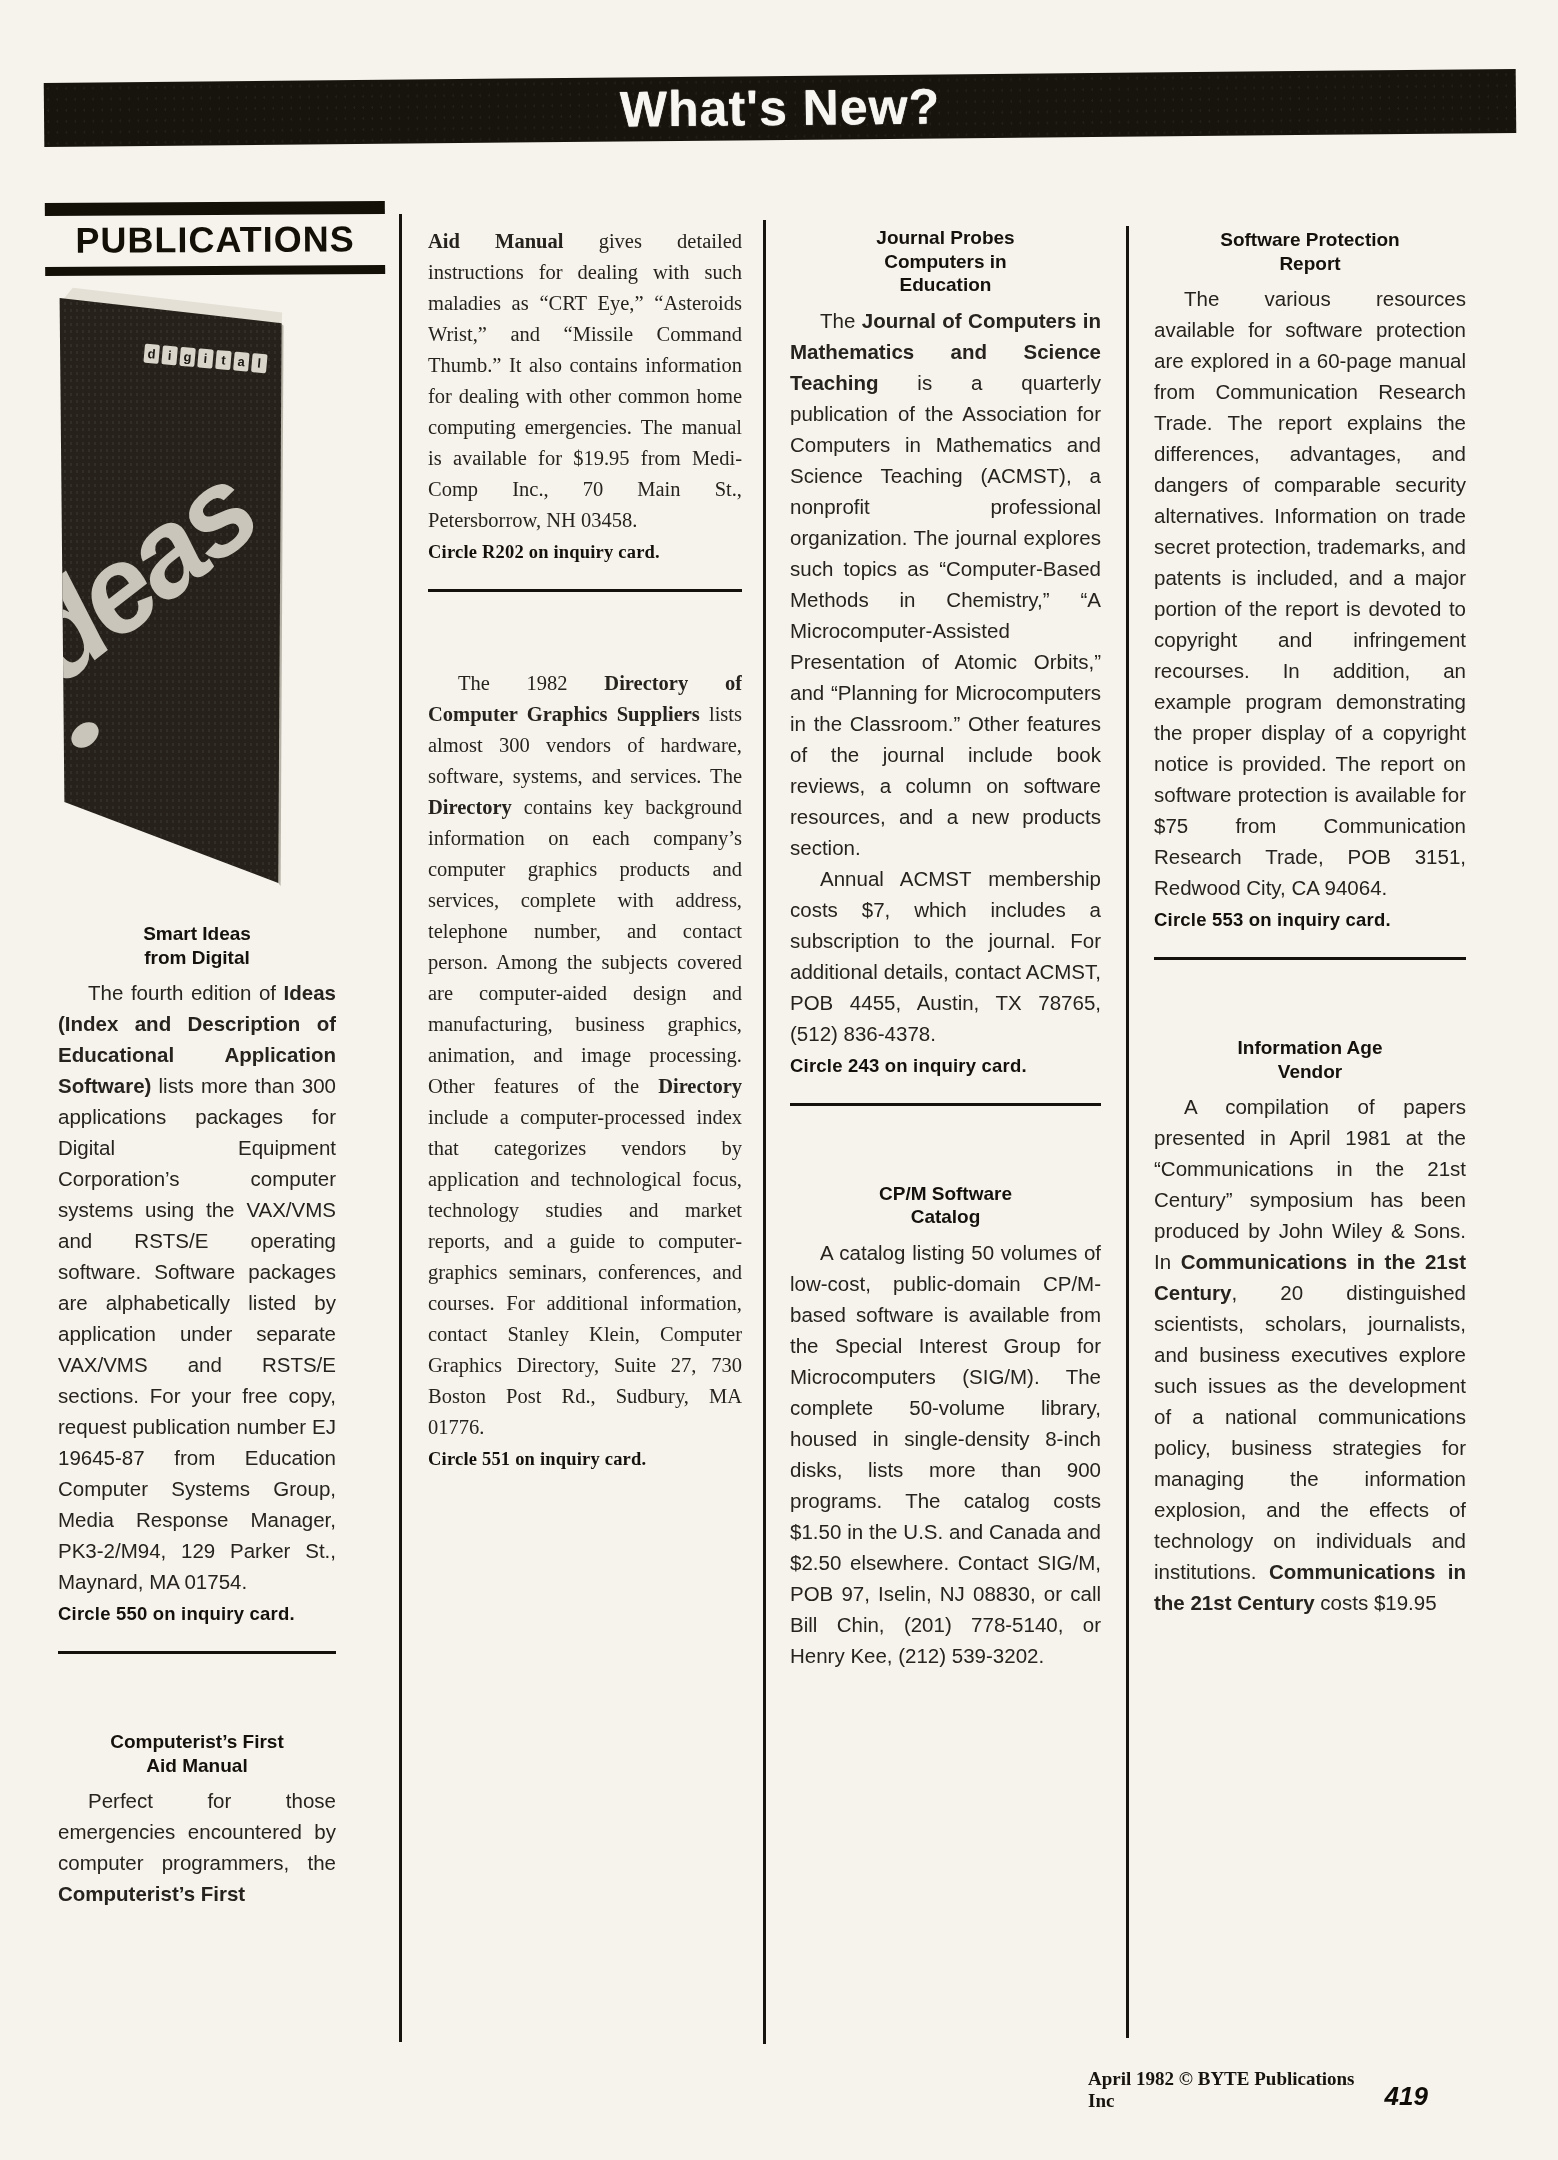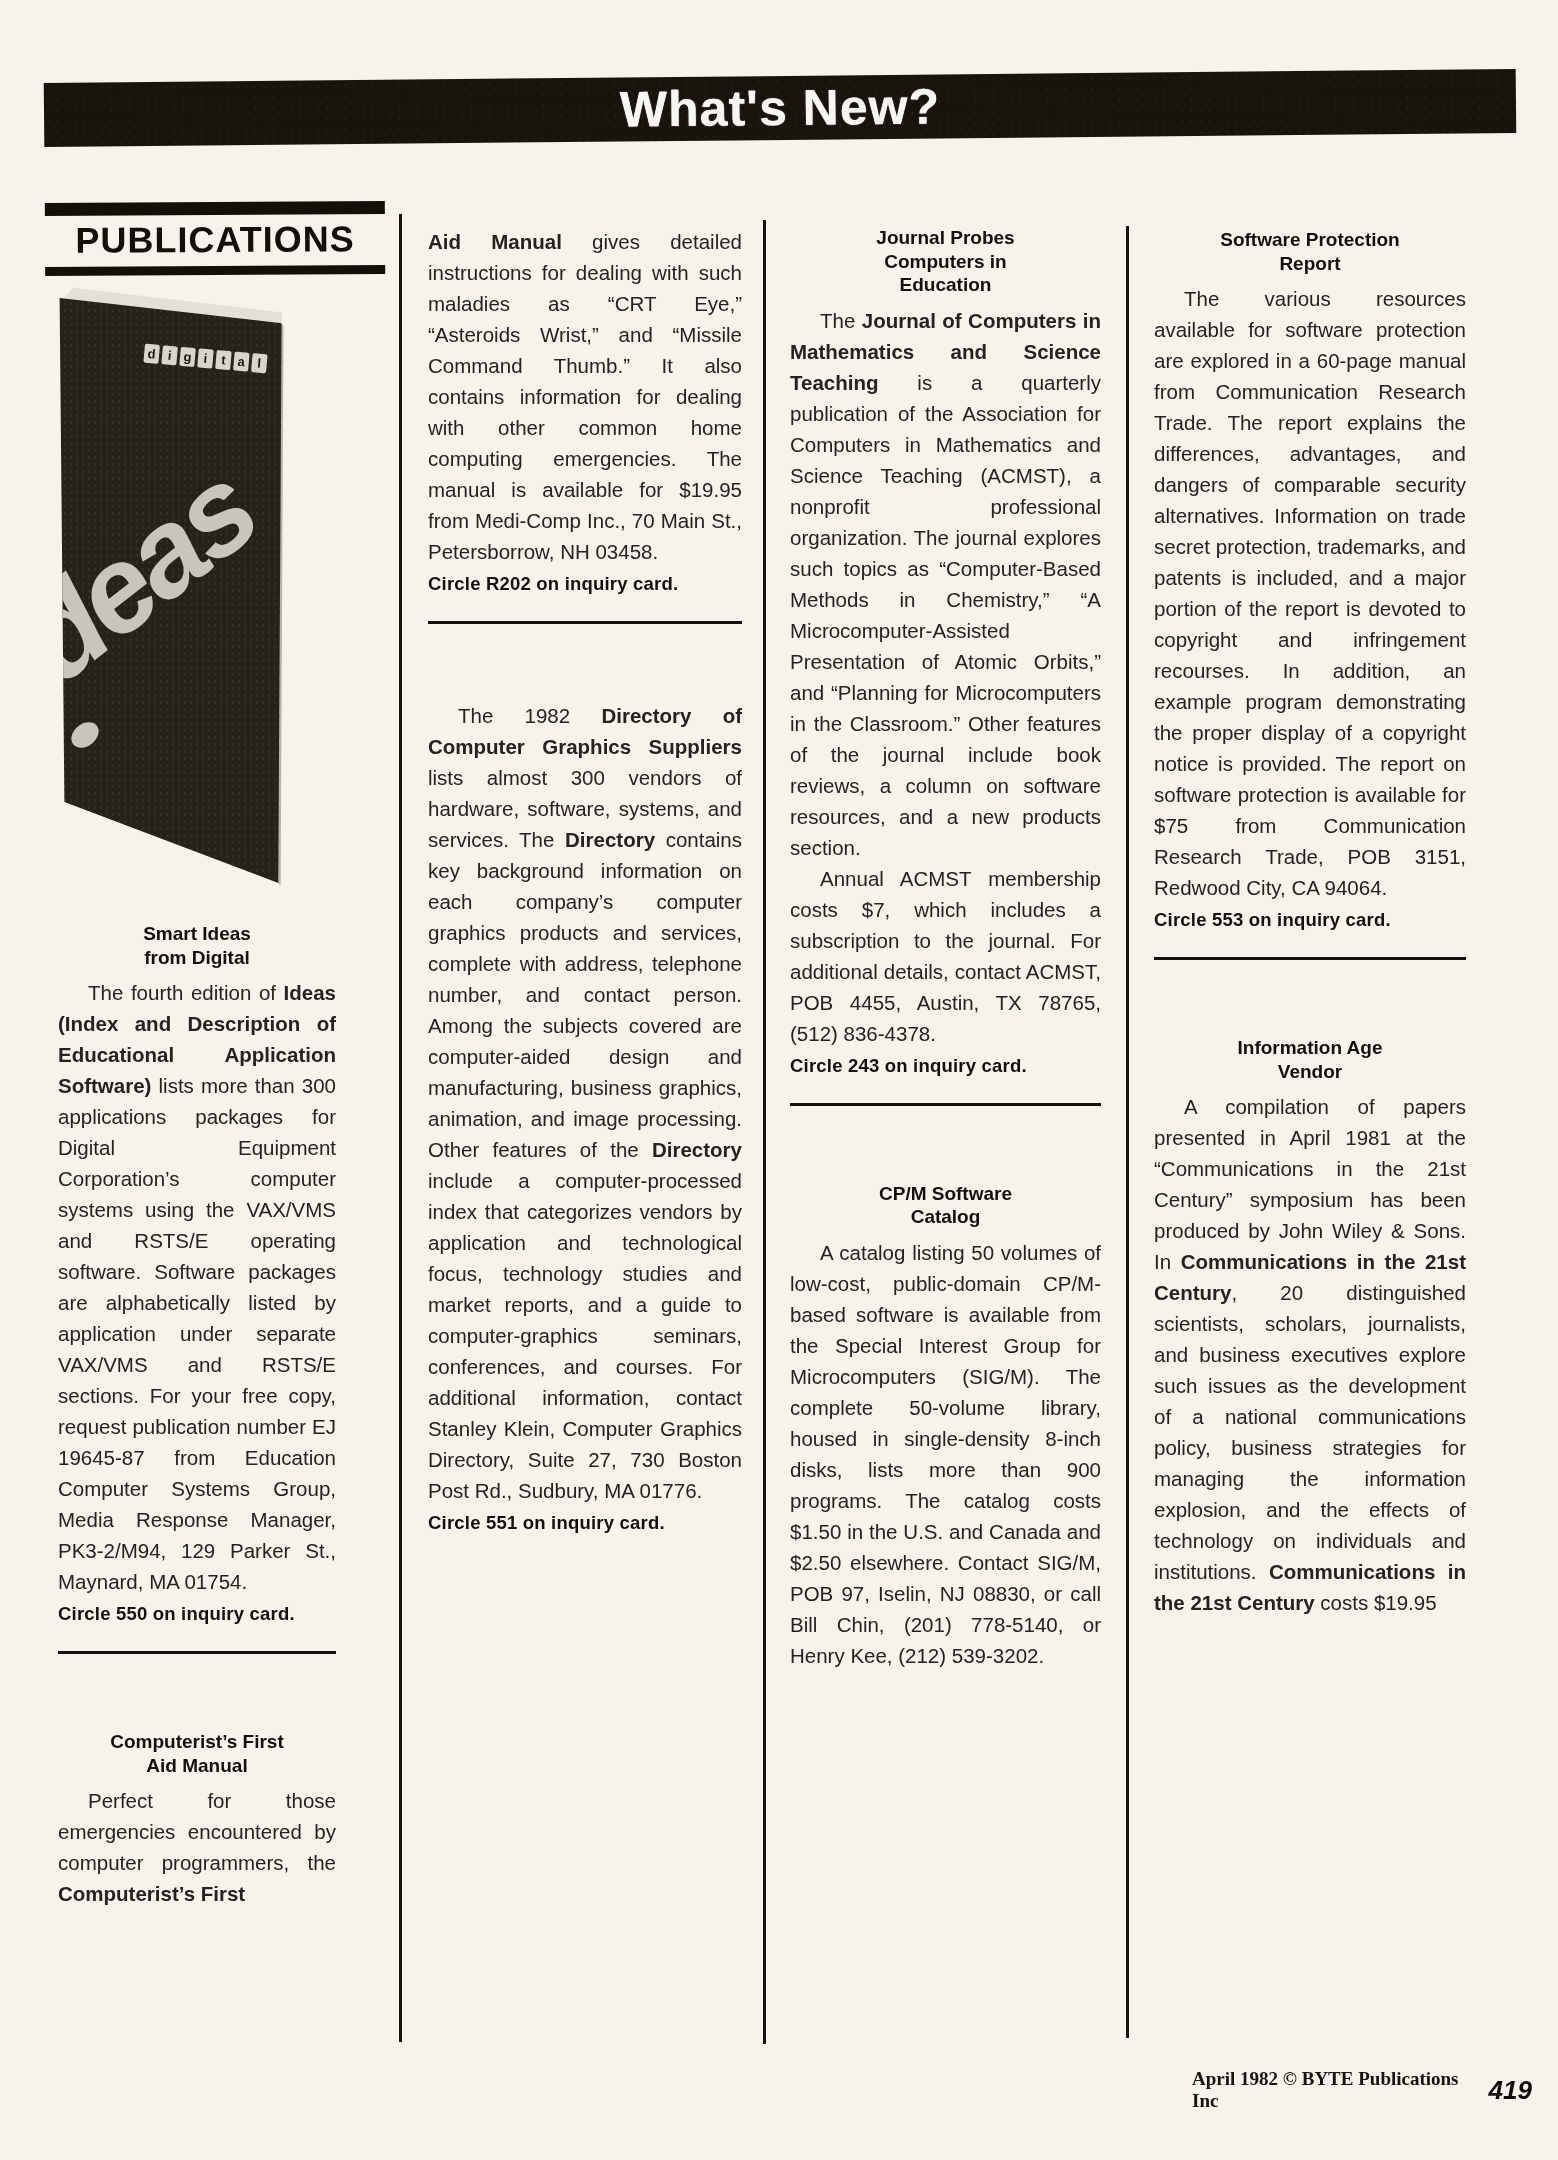--- a/index.html
+++ b/index.html
@@ -51,33 +51,33 @@
   .ideas-dot{position:absolute;left:11%;top:73%;width:30px;height:22px;
     border-radius:50%;background:#c9c5bb;transform:rotate(-38deg);}
   
   .divider{position:absolute;width:3px;background:#17140f;}
   .d1{left:399px;top:214px;height:1828px;}
   .d2{left:763px;top:220px;height:1824px;}
   .d3{left:1126px;top:226px;height:1812px;}
   
   .col{position:absolute;overflow:hidden;}
   .c1{left:58px;top:922px;width:278px;height:1185px;}
-  .c2{left:428px;top:226px;width:314px;height:1895px;}
+  .c2{left:428px;top:226px;width:314px;height:1895px;font-family:Liberation Serif, serif;}
   .c3{left:790px;top:226px;width:311px;height:1895px;}
   .c4{left:1154px;top:228px;width:312px;height:1890px;}
   .col h2{font-size:19px;line-height:1.24;font-weight:bold;text-align:center;
     margin:0 0 8px;white-space:pre-line;color:#14110c;}
   .col p{margin:0;font-size:20.5px;line-height:31px;text-align:justify;color:#26231e;}
   .col p.indent{text-indent:30px;}
   .em{font-weight:bold;}
   .inquiry{font-size:18.5px;font-weight:bold;margin-top:6px;letter-spacing:0.2px;color:#14110c;}
   .rule{border-top:3px solid #14110c;margin:26px 0 76px;}
   
-  .footer{position:absolute;left:1192px;top:2068px;width:340px;
-    display:flex;justify-content:space-between;align-items:center;}
+  .footer{position:absolute;left:1088px;top:2068px;width:340px;
+    display:flex;justify-content:space-between;align-items:flex-end;}
   .credit{font-family:"Liberation Serif", serif;font-weight:bold;font-size:19px;color:#17130e;}
   .pagenum{font-size:26px;font-weight:bold;color:#0f0c08;font-style:italic;}
 </style>
 </head>
 <body>
 
 <div class="banner">
   <span class="banner-title">What's New?</span>
 </div>
 

